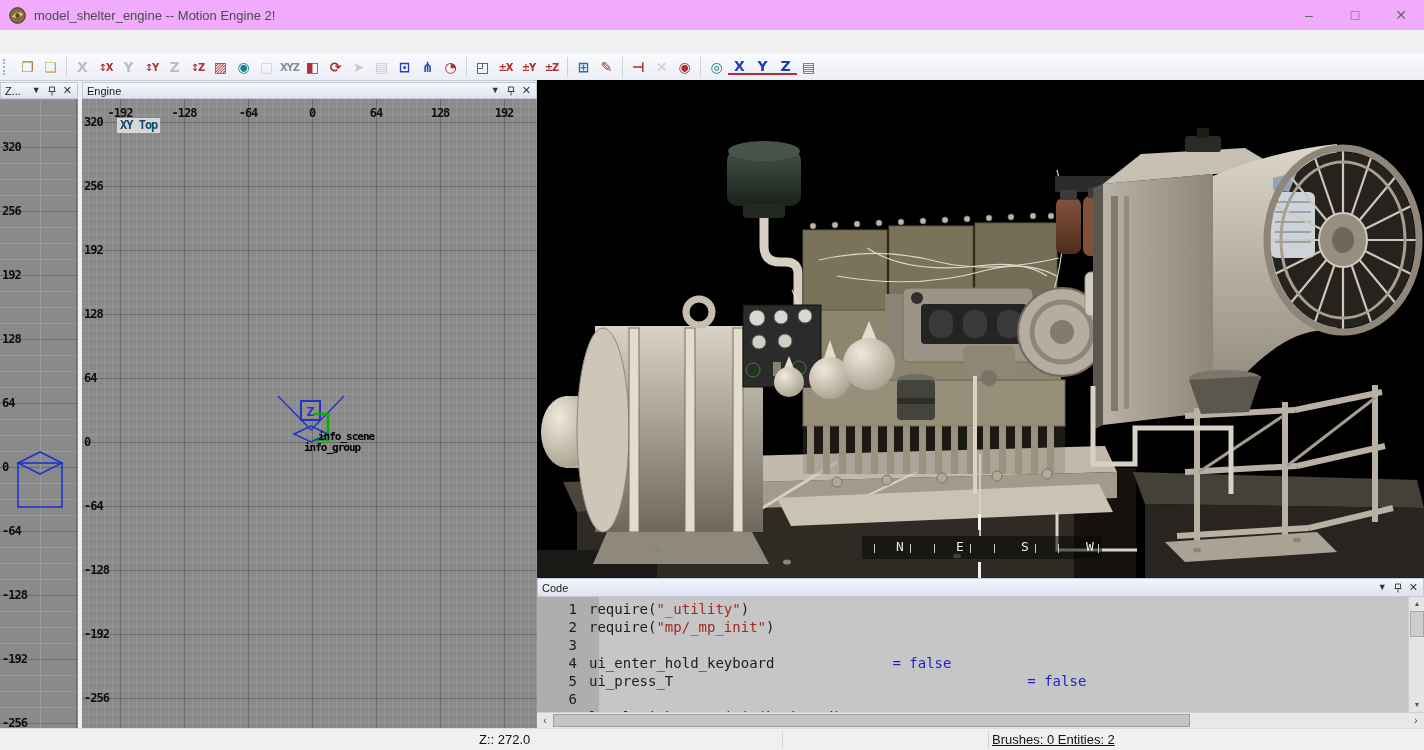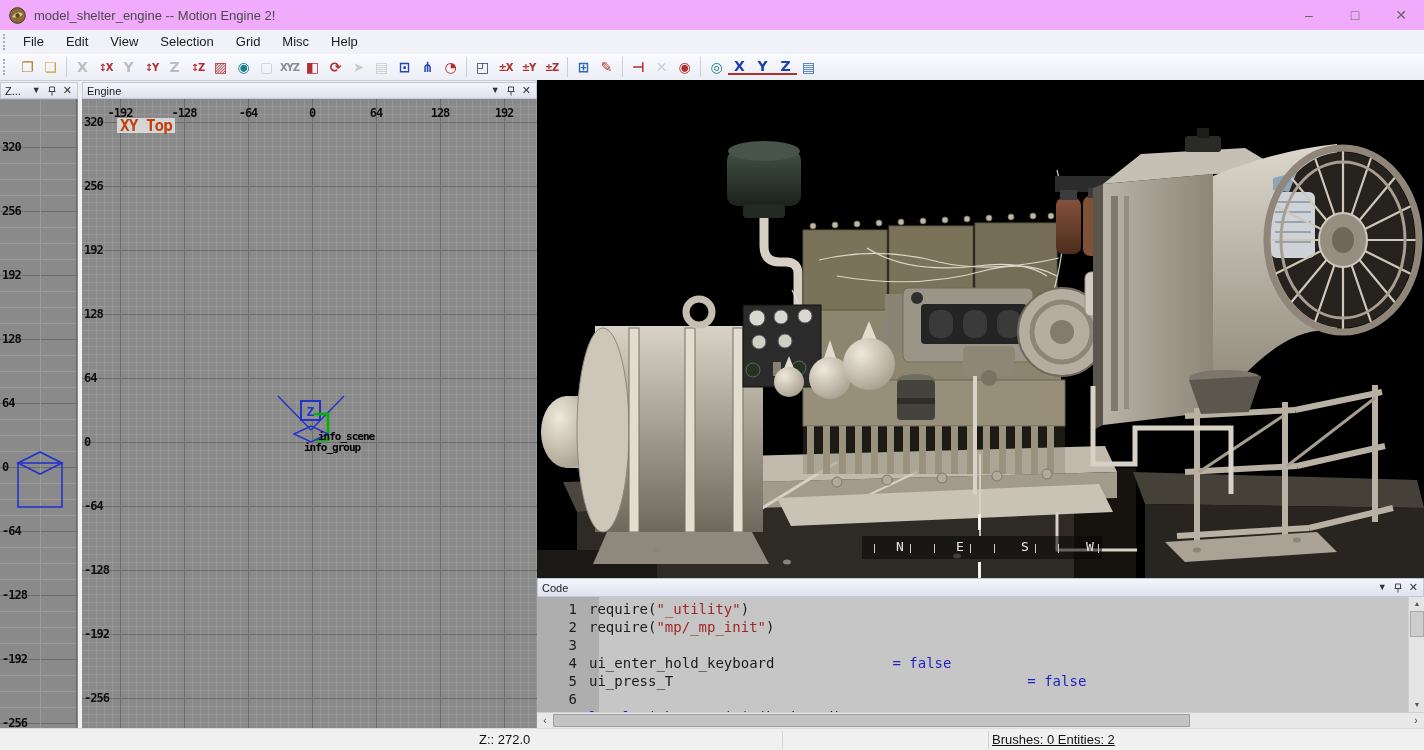--- a/index.html
+++ b/index.html
@@ -46,21 +46,21 @@
     background-image:
       linear-gradient(to right,#6c6c6c 1px,transparent 1px),
       linear-gradient(to bottom,#6c6c6c 1px,transparent 1px),
       linear-gradient(to right,#969696 1px,transparent 1px),
       linear-gradient(to bottom,#969696 1px,transparent 1px);
     background-size:64px 100%,100% 64px,8px 100%,100% 8px;
     background-position:38px 0,0 23px,6px 0,0 7px; }
 
   .ruler-label { position:absolute; font-family:"DejaVu Sans Mono", monospace; font-weight:bold; font-size:12px; color:#0d0d0d; letter-spacing:-1px; line-height:14px; }
   .ruler-top { transform:translateX(-50%); }
-  .view-chip { position:absolute; left:35px; top:19px; background:#d6d6d6; color:#c2410c; font-weight:bold; font-size:16px; font-family:"DejaVu Sans Mono", monospace; padding:0 3px; line-height:15px; letter-spacing:-1px; }
+  .view-chip { position:absolute; left:35px; top:19px; background:#d6d6d6; color:#0c4a6e; font-weight:bold; font-size:12px; font-family:"DejaVu Sans Mono", monospace; padding:0 3px; line-height:15px; letter-spacing:-1px; }
 
   .marker-label { position:absolute; font-family:"DejaVu Sans Mono", monospace; font-weight:bold; font-size:11px; color:#000; letter-spacing:-1px; }
 
   
   .viewport { position:absolute; left:537px; top:80px; width:887px; height:498px; background:#000; overflow:hidden; }
   .compass { position:absolute; left:325px; top:456px; width:240px; height:23px; background:rgba(8,8,8,.55); }
   .compass-letter { position:absolute; top:3px; transform:translateX(-50%); color:#e9e9e9; font-size:13px; font-family:"DejaVu Sans Mono", monospace; }
   .compass-tick { position:absolute; top:8px; width:1px; height:9px; background:#c9c9c9; }
   .compass-pole { position:absolute; left:442px; top:374px; width:2px; height:82px; background:#d8d2c6; opacity:.9; }
   .compass-marker { position:absolute; left:441px; width:3px; height:16px; background:#f0f0f0; }
@@ -97,32 +97,20 @@
       <circle cx="8.5" cy="8.5" r="2.2" fill="#5a4520"></circle>
     </svg>
     <span class="title-text">model_shelter_engine -- Motion Engine 2!</span>
     <div class="win-controls">
       <div class="win-btn">–</div>
       <div class="win-btn">□</div>
       <div class="win-btn">✕</div>
     </div>
   </div>
 
-  <div class="menubar">
-    <div class="grip"></div>
-    <div id="menu-items" style="display:flex;">
-        <span class="menu-item">File</span>
-        <span class="menu-item">Edit</span>
-        <span class="menu-item">View</span>
-        <span class="menu-item">Selection</span>
-        <span class="menu-item">Grid</span>
-        <span class="menu-item">Misc</span>
-        <span class="menu-item">Help</span>
-      </div>
-  </div>
 
   <div class="toolbar">
     <div class="grip"></div>
     <div id="toolbar-groups" style="display:flex; align-items:center;">
         <div class="tb-group">
           <span class="tb-icon" style="color: rgb(169, 128, 47);">❐</span>
           <span class="tb-icon" style="color: rgb(200, 164, 60);">❏</span>
         </div>
         <div class="tb-group">
           <span class="tb-icon disabled" style="color: rgb(176, 48, 48);">X</span>

